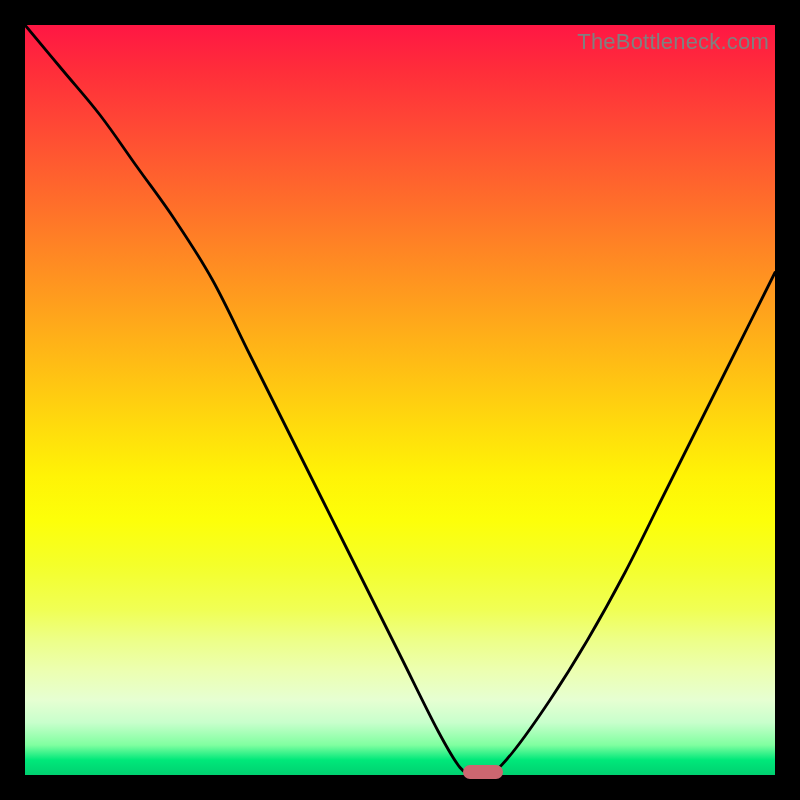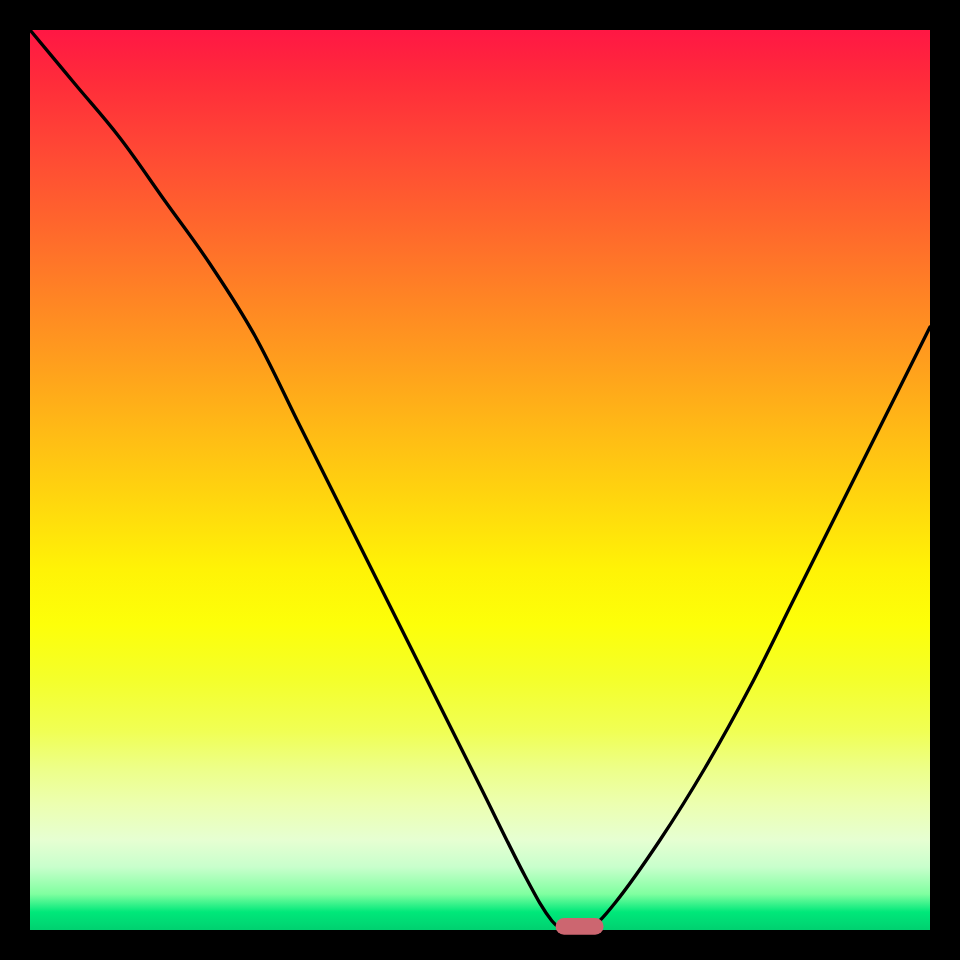--- a/index.html
+++ b/index.html
@@ -72,18 +72,19 @@
     border-radius: 7px;
     z-index: 4;
     transform: translate(-50%, -50%);
   }
 </style>
 </head>
 <body>
 
 <div class="container">
   <div class="plot-area">
+    <div class="watermark">TheBottleneck.com</div>
     <svg class="curve" viewBox="0 0 750 750" preserveAspectRatio="none">
       <path id="curve-path" fill="none" stroke="#000" stroke-width="2.8" stroke-linecap="round" stroke-linejoin="round" d="M 0 0 C 6.75 8.1, 24 28.8, 37.5 45 C 51 61.2, 61.5 72.45, 75 90 C 88.5 107.55, 99 123.6, 112.5 142.5 C 126 161.4, 136.5 174.75, 150 195 C 163.5 215.25, 174 230.70000000000002, 187.5 255 C 201 279.3, 211.5 302.99999999999994, 225 329.99999999999994 C 238.5 356.99999999999994, 249 378, 262.5 405 C 276 432, 286.5 453, 300 480 C 313.5 507, 324 528, 337.5 555 C 351 582, 361.5 603, 375 630 C 388.5 657, 401.70000000000005 684.75, 412.50000000000006 705 C 423.30000000000007 725.25, 428.24999999999994 734.4, 434.99999999999994 742.5 C 441.74999999999994 750.6, 444.59999999999997 748.65, 450 750 C 455.40000000000003 751.35, 458.25 754.05, 465 750 C 471.75 745.95, 476.7 741, 487.5 727.5 C 498.3 714, 511.5 695.25, 525 675 C 538.5 654.75, 549 637.95, 562.5 615 C 576 592.05, 586.5 573.15, 600 547.5 C 613.5 521.85, 624 499.5, 637.5 472.5 C 651 445.5, 661.5 424.5, 675 397.5 C 688.5 370.5, 699 349.50000000000006, 712.5 322.50000000000006 C 726 295.50000000000006, 743.25 260.99999999999994, 750 247.49999999999994"></path>
     </svg>
     <div class="marker" id="marker" style="left: 457.5px; top: 747px; background: rgb(204, 102, 112);"></div>
   </div>
 </div>
 
 </body></html>

